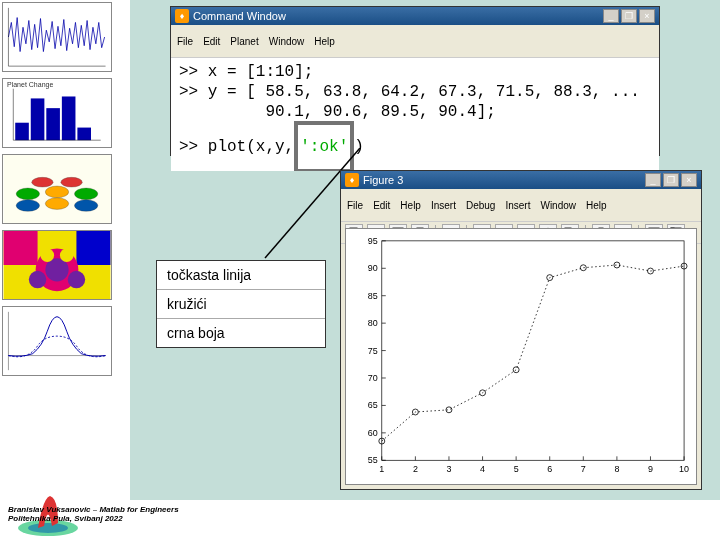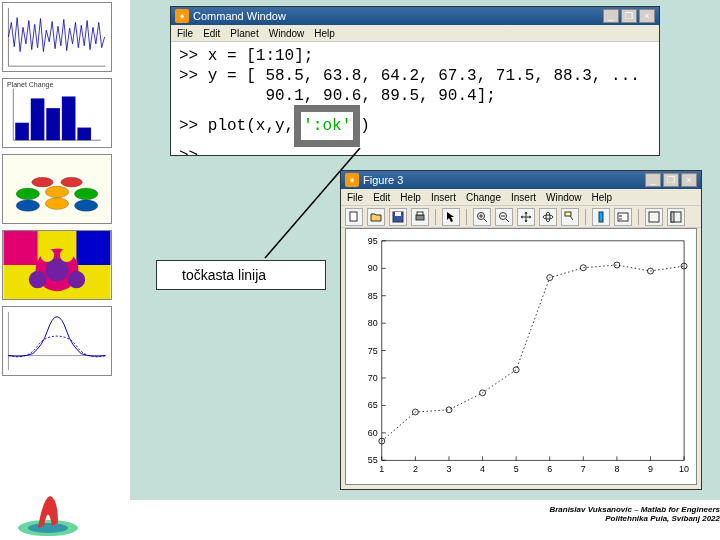--- a/index.html
+++ b/index.html
@@ -15,45 +15,45 @@
 
   .thumb-logo { position: absolute; left: 8px; bottom: 2px; width: 80px; height: 50px; }
   .thumb-logo svg { width: 100%; height: 100%; }
 
   
   .matlab-cmd { position: absolute; left: 170px; top: 6px; width: 490px; height: 150px; background: #ece9d8; border: 1px solid #333; }
   .titlebar { height: 18px; background: linear-gradient(#3a6ea5,#1a4e85); color: #fff; display: flex; align-items: center; padding: 0 4px; font-size: 11px; font-family: Tahoma, sans-serif; }
   .titlebar .icon-m { width: 14px; height: 14px; background: #f90; border-radius: 2px; margin-right: 4px; display: inline-flex; align-items: center; justify-content: center; color: #fff; font-weight: bold; font-size: 9px; }
   .winbtns { margin-left: auto; display: flex; gap: 2px; }
   .winbtn { width: 16px; height: 14px; background: #d4d0c8; border: 1px solid #888; font-size: 9px; display: flex; align-items: center; justify-content: center; cursor: pointer; }
-  .menubar { height: 17px; background: #ece9d8; display: flex; align-items: center; font-size: 10px; font-family: Tahoma, sans-serif; gap: 10px; padding: 0 6px; border-bottom: 1px solid #ccc; }
+  .menubar { height: 17px; background: #ece9d8; display: flex; align-items: center; font-size: 10px; font-family: Tahoma, sans-serif; gap: 10px; padding: 16px 6px; border-bottom: 1px solid #ccc; }
   .menubar span { cursor: pointer; }
   .cmd-body { background: #fff; height: calc(100% - 35px); padding: 4px 8px; font-family: "Courier New", monospace; font-size: 16px; line-height: 1.25; white-space: pre; overflow: hidden; }
   .cmd-body .green { color: #0a0; }
-  .hilite { border: 7px solid #737373; display: inline-block; padding: 4px 2px; margin: -1px 0; }
+  .hilite { border: 4px solid #737373; display: inline-block; padding: 12px 2px; margin: -1px 0; }
 
   
   .arrow { position: absolute; left: 260px; top: 148px; width: 120px; height: 120px; pointer-events: none; }
 
   
   .legend { position: absolute; left: 156px; top: 260px; width: 170px; background: #fff; border: 1px solid #333; font-size: 14px; }
-  .legend div { padding: 6px 25px; border-bottom: 1px solid #aaa; }
+  .legend div { padding: 6px 10px; border-bottom: 1px solid #aaa; }
   .legend div:last-child { border-bottom: none; }
 
   
   .figwin { position: absolute; left: 340px; top: 170px; width: 362px; height: 320px; background: #ece9d8; border: 1px solid #333; }
   .toolbar { height: 22px; background: #ece9d8; border-bottom: 1px solid #ccc; display: flex; align-items: center; padding: 0 4px; gap: 4px; }
   .tbbtn { width: 18px; height: 18px; border: 1px solid #aaa; background: #f4f4f4; display: flex; align-items: center; justify-content: center; cursor: pointer; }
   .tbbtn svg { width: 12px; height: 12px; }
   .tbsep { width: 1px; height: 16px; background: #aaa; margin: 0 2px; }
   .plot-canvas { position: absolute; left: 4px; right: 4px; top: 57px; bottom: 4px; background: #fff; border: 1px solid #888; }
   .plot-canvas svg { width: 100%; height: 100%; }
 
   
-  .footer { position: absolute; bottom: 16px; left: 0; right: 0; text-align: right; font-size: 8px; color: #000; font-style: italic; font-weight: bold; line-height: 1.2; margin-left: 8px; }
+  .footer { position: absolute; bottom: 16px; left: 0; right: 0; text-align: left; font-size: 8px; color: #000; font-style: italic; font-weight: bold; line-height: 1.2; margin-left: 8px; }
 </style>
 </head>
 <body>
 
 <div class="slide-bg"></div>
 
 <div class="thumbs">
 
   <div class="thumb">
     <svg viewBox="0 0 110 70">
@@ -158,20 +158,22 @@
   <defs>
     <marker id="ah" markerWidth="8" markerHeight="8" refX="6" refY="3" orient="auto">
       <path d="M0,0 L6,3 L0,6 Z" fill="#000"></path>
     </marker>
   </defs>
   <line x1="100" y1="0" x2="5" y2="110" stroke="#000" stroke-width="1.5" marker-start="url(#ah)"></line>
 </svg>
 
 <div class="legend">
   <div>točkasta linija</div>
+  <div>kružići</div>
+  <div>crna boja</div>
 </div>
 
 <div class="figwin">
   <div class="titlebar">
     <span class="icon-m">♦</span>
     <span>Figure 3</span>
     <div class="winbtns">
       <div class="winbtn">
           <span>_</span>
         </div>
@@ -181,21 +183,21 @@
       <div class="winbtn">
           <span>×</span>
         </div>
     </div>
   </div>
   <div class="menubar">
     <span>File</span>
     <span>Edit</span>
     <span>Help</span>
     <span>Insert</span>
-    <span>Change</span>
+    <span>Debug</span>
     <span>Insert</span>
     <span>Window</span>
     <span>Help</span>
   </div>
   <div class="toolbar">
     <div class="tbbtn">
         <svg viewBox="0 0 12 12">
           <rect x="2" y="1" width="7" height="9" fill="#fff" stroke="#333"></rect>
         </svg>
       </div>

